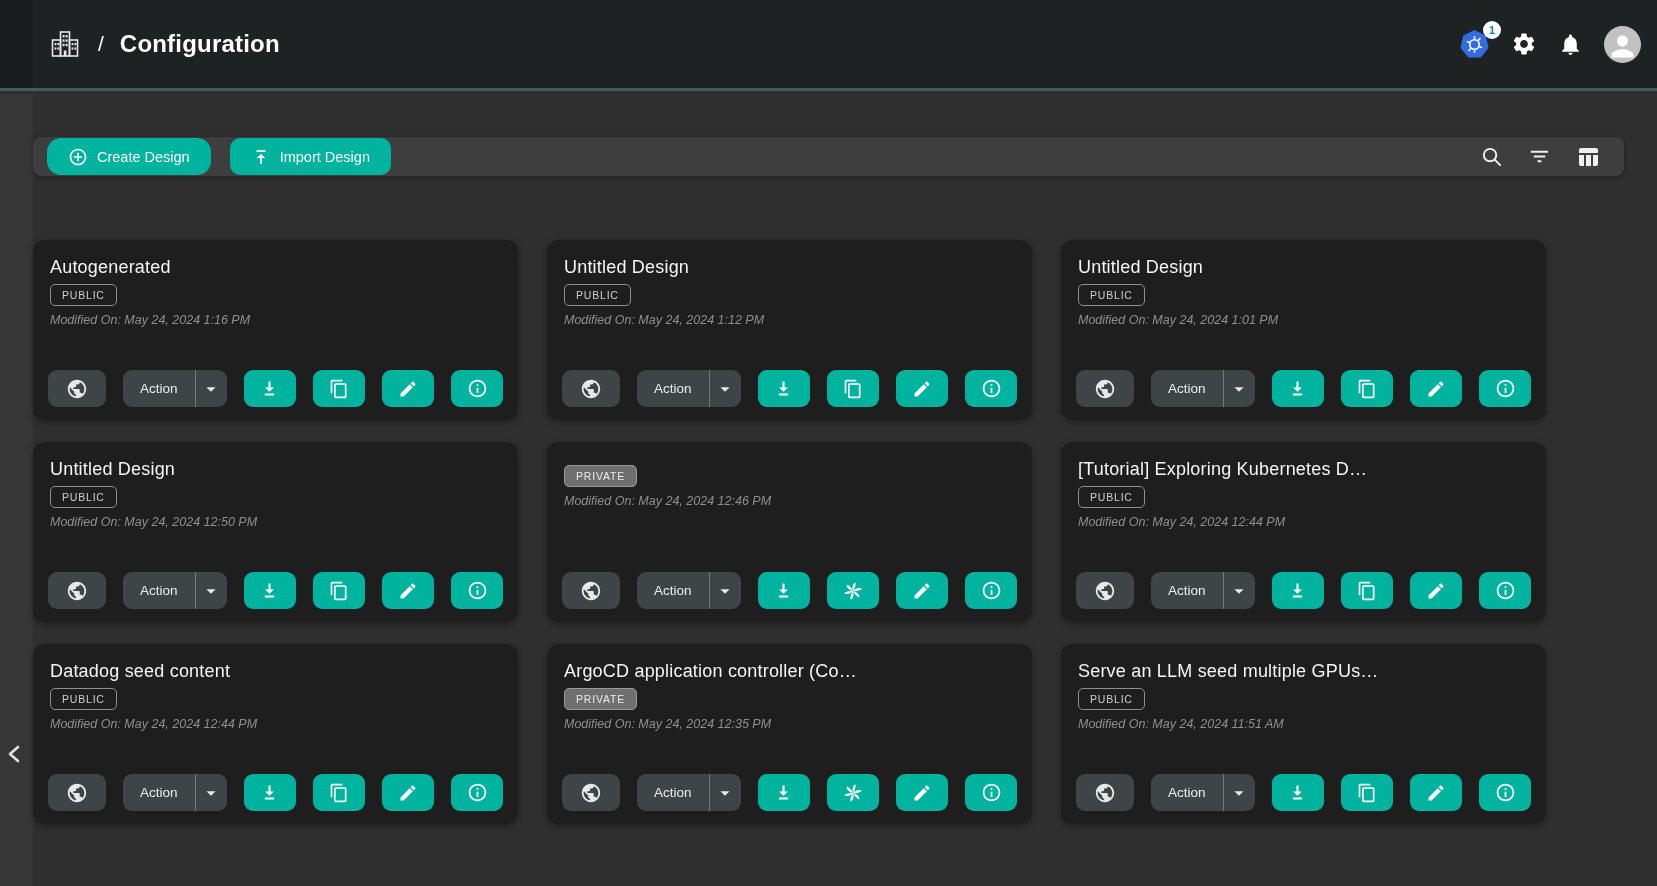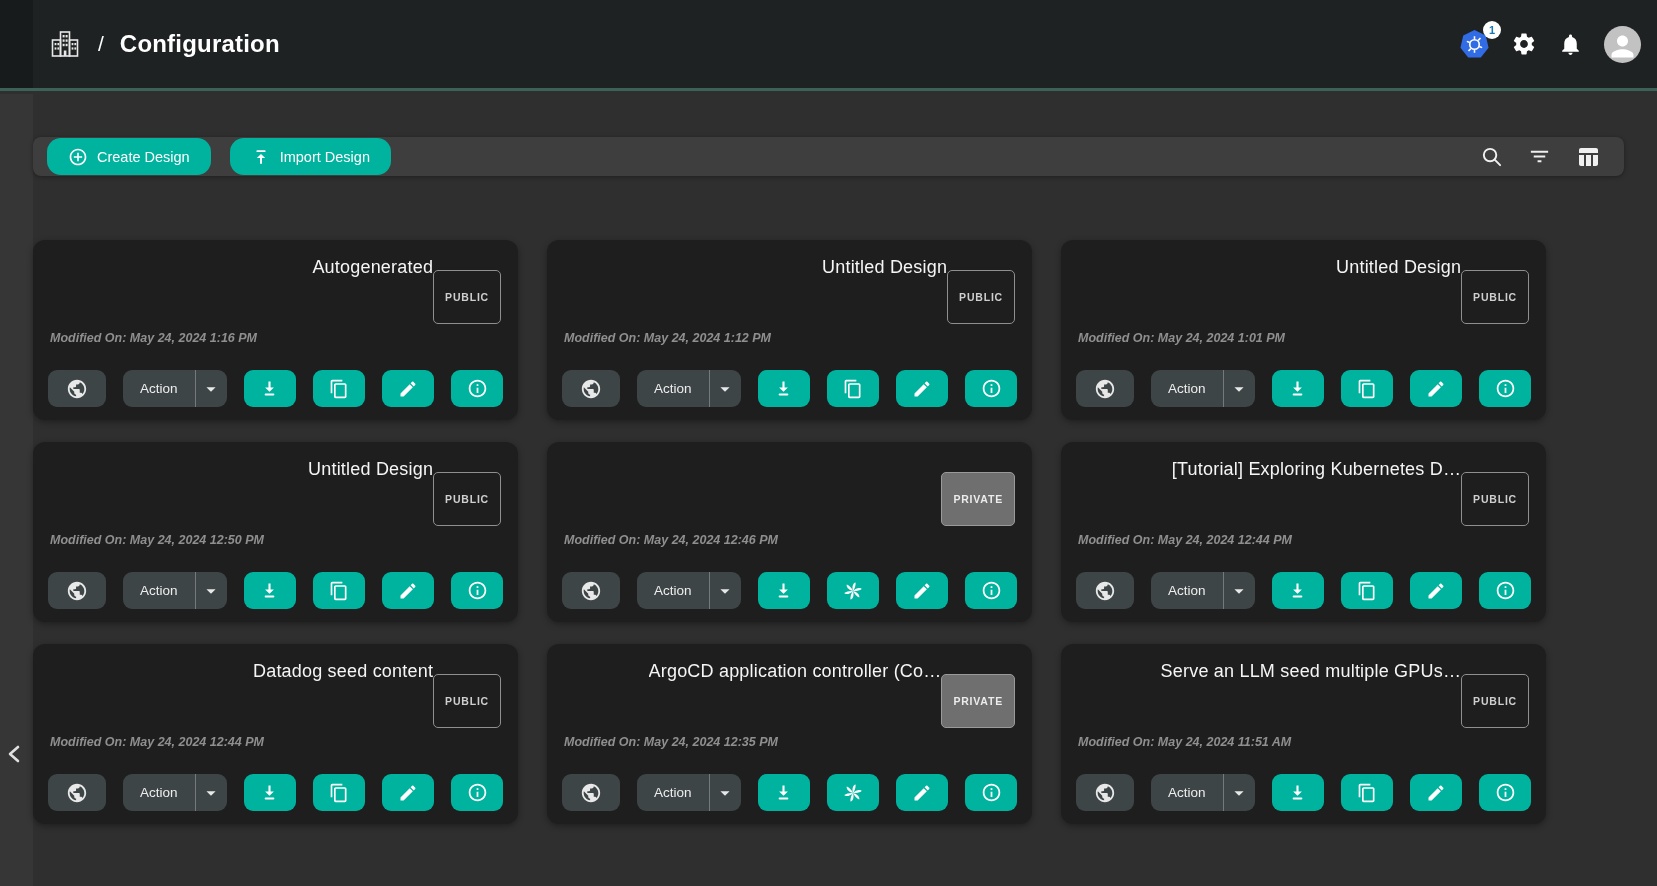--- a/index.html
+++ b/index.html
@@ -35,45 +35,45 @@
   .toolbar {
     position:absolute; left:33px; top:137px; width:1591px; height:39px;
     background:#3e3e3e; border-radius:8px; box-shadow:0 1px 4px rgba(0,0,0,.35);
     display:flex; align-items:center; padding:0 14px;
   }
   .teal-btn {
     display:flex; align-items:center; gap:9px; height:37px; padding:0 21px;
     background:#00B39F; color:#ffffff; border:none; border-radius:14px;
     font-family:"Liberation Sans",sans-serif; font-size:14.5px; cursor:pointer;
   }
-  .teal-btn + .teal-btn { margin-left:19px; }
+  .teal-btn + .teal-btn { margin-left:19px;border-radius:10px; }
   .toolbar-right { margin-left:auto; display:flex; align-items:center; gap:25px; padding-right:10px; }
 
   
   .grid {
     position:absolute; left:33px; top:240px;
     display:grid; grid-template-columns:485px 485px 485px; grid-auto-rows:180px;
     column-gap:29px; row-gap:22px;
   }
   .card {
     position:relative; background:#1e1e1e; border-radius:12px;
     padding:17px 17px 14px 17px; box-shadow:0 2px 6px rgba(0,0,0,.35); cursor:pointer;
   }
-  .card-head { display:flex; justify-content:flex-end; align-items:flex-start; }
+  .card-head { display:flex; justify-content:space-between; align-items:flex-start;flex-direction:column; }
   .card-title {
     color:#f5f5f5; font-size:18px; font-weight:500; letter-spacing:.2px;
     white-space:nowrap; overflow:hidden; max-width:360px;
   }
   .badge {
-    font-size:10.5px; letter-spacing:.8px; padding:20px 11px; border-radius:5px;
-    color:#cfcfcf; font-weight:700; margin-top:13px; white-space:nowrap;
+    font-size:10.5px; letter-spacing:.8px; padding:4px 11px; border-radius:5px;
+    color:#cfcfcf; font-weight:400; margin-top:6px; white-space:nowrap;
   }
   .badge.public { border:1.5px solid #8f8f8f; background:transparent; }
   .badge.private { border:1.5px solid #9a9a9a; background:#6f6f6f; color:#ececec; }
-  .modified { margin-top:7px; color:#8f8f8f; font-size:12.5px; font-style:italic; font-weight:700; }
+  .modified { margin-top:7px; color:#8f8f8f; font-size:12.5px; font-style:italic; font-weight:400; }
 
   .card-actions {
     position:absolute; left:15px; right:15px; bottom:13px;
     display:flex; justify-content:space-between; align-items:center;
   }
   .icon-btn {
     height:37px; border:none; border-radius:9px; cursor:pointer;
     display:flex; align-items:center; justify-content:center;
   }
   .btn-dark { background:#3e4547; }

